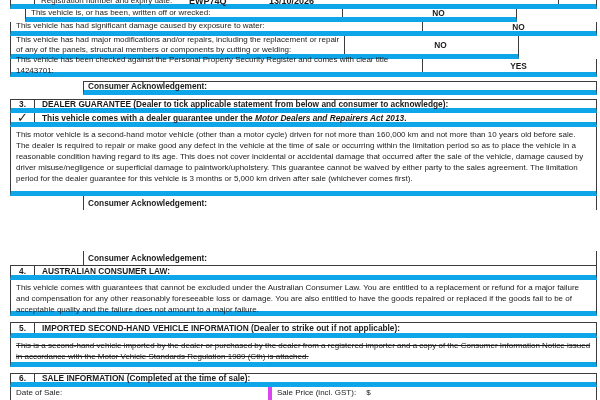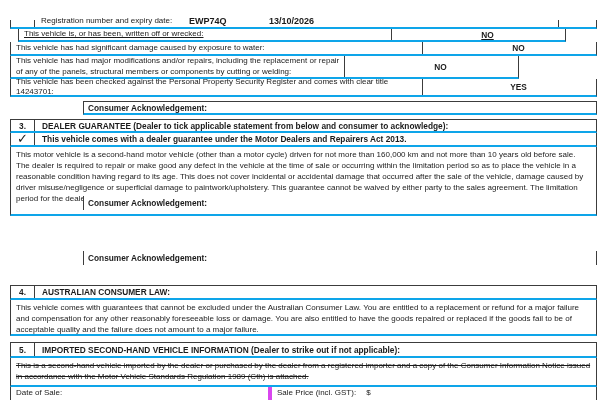--- a/index.html
+++ b/index.html
@@ -2,53 +2,53 @@
 <html><head>
 <meta charset="utf-8">
 <style>
   html,body{margin:0;padding:0;background:#fff;}
   #page{position:relative;width:600px;height:400px;background:#ffffff;overflow:hidden;
         font-family:"Liberation Sans","DejaVu Sans",sans-serif;color:#1b1b1b;}
   .box{position:absolute;box-sizing:border-box;background:#fff;}
   .bl{border-left:1px solid #3c3c3c;}
   .br{border-right:1px solid #3c3c3c;}
   .bt{border-top:1px solid #3c3c3c;}
-  .bb{border-bottom:2px solid #0ea5e9;margin-top:20px;}
+  .bb{border-bottom:5px solid #0ea5e9;}
   .row{display:flex;align-items:center;}
   .lbl{flex:1;padding-left:5px;font-size:8px;line-height:10.5px;}
   .valcell{width:155px;align-self:stretch;display:flex;align-items:center;justify-content:center;
            border-left:1px solid #3c3c3c;font-size:8.3px;font-weight:bold;padding-left:18px;}
   .numcell{width:23px;align-self:stretch;display:flex;align-items:center;justify-content:center;
            border-right:1px solid #3c3c3c;font-size:8.3px;font-weight:bold;}
   .hdrtitle{flex:1;padding-left:7px;font-size:8.3px;font-weight:bold;}
   .para{font-size:8px;line-height:11px;padding:2px 5px;}
   .ackbox{display:flex;align-items:center;padding-left:4px;font-size:8.3px;font-weight:bold;}
   .stmt{flex:1;padding-left:7px;font-size:8.3px;font-weight:bold;}
-  .act{text-align:right;}
+  .act{font-style:italic;text-align:right;}
   .ul{text-decoration:underline;}
   .strike{text-decoration:line-through;}
   .tickmark{font-size:13px;font-weight:bold;line-height:10px;}
   .vline{position:absolute;top:0;bottom:0;width:1px;background:#3c3c3c;}
   .regtext{position:absolute;top:-4px;font-size:8px;white-space:nowrap;}
   .regval{position:absolute;top:-4px;font-size:9px;font-weight:bold;white-space:nowrap;}
 </style>
 </head>
 <body>
 
 <div id="page">
 
   <div class="box bl br bb" style="top:0;left:10px;width:587px;height:9px;">
     <div class="vline" style="left:23px;"></div>
     <div class="vline" style="left:547px;"></div>
     <div class="regtext" style="left:30px;">Registration number and expiry date:</div>
     <div class="regval" style="left:178px;">EWP74Q</div>
     <div class="regval" style="left:258px;">13/10/2026</div>
   </div>
 
-  <div class="box bl br bb row" style="top:9px;left:18px;width:548px;height:13px;text-decoration:underline;">
+  <div class="box bl br bb row" style="top:9px;left:25px;width:492px;height:13px;">
     <div class="lbl">This vehicle is, or has been, written off or wrecked:</div>
     <div class="valcell">NO</div>
   </div>
   <div class="box bl br bb row" style="top:22px;left:10px;width:587px;height:14px;">
     <div class="lbl">This vehicle has had significant damage caused by exposure to water:</div>
     <div class="valcell">NO</div>
   </div>
   <div class="box bl br bb row" style="top:36px;left:10px;width:509px;height:23px;">
     <div class="lbl">This vehicle has had major modifications and/or repairs, including the replacement or repair of any of the panels, structural members or components by cutting or welding:</div>
     <div class="valcell">NO</div>

